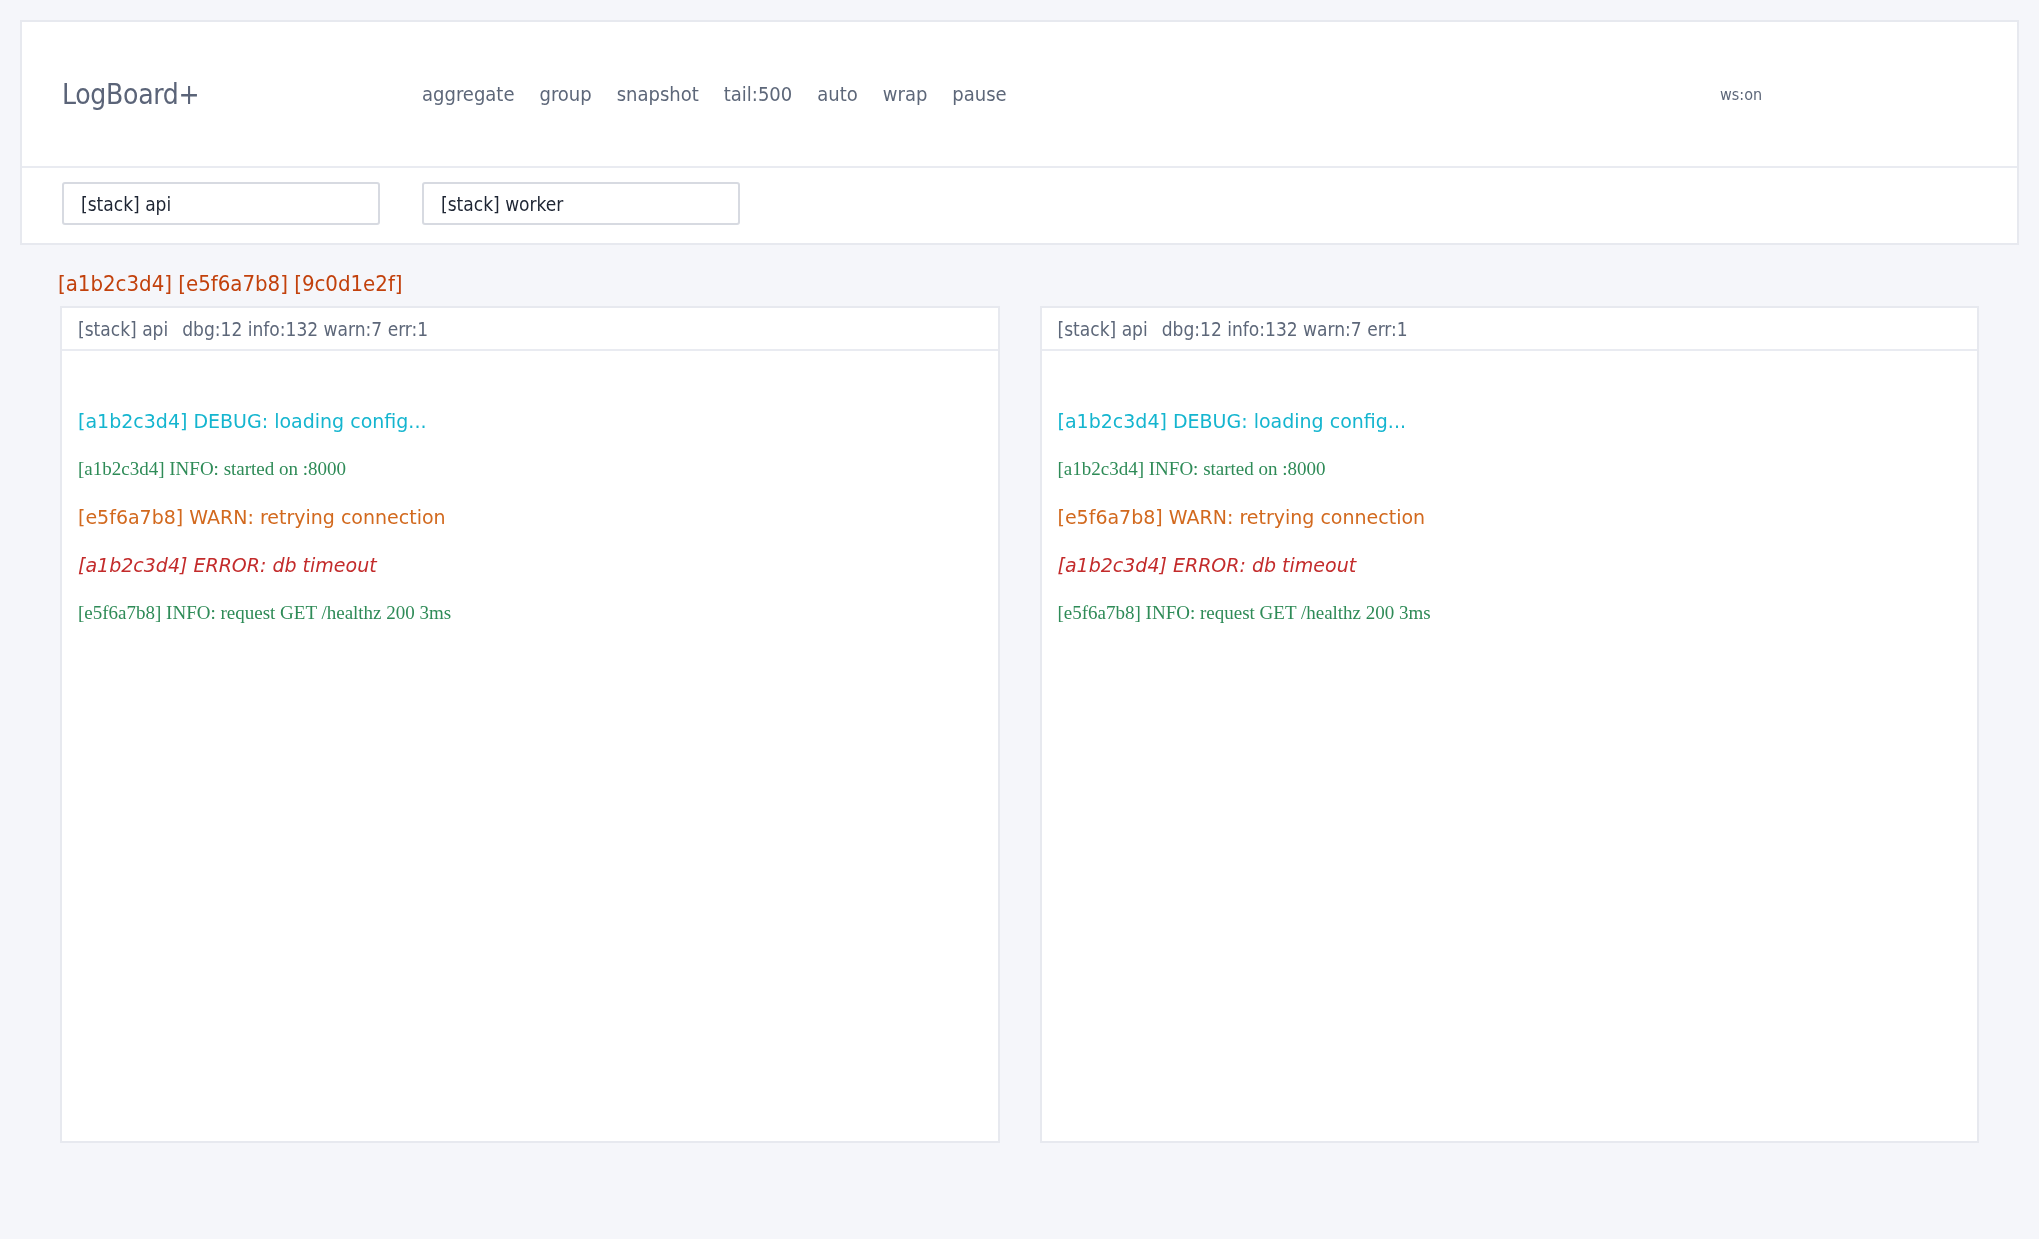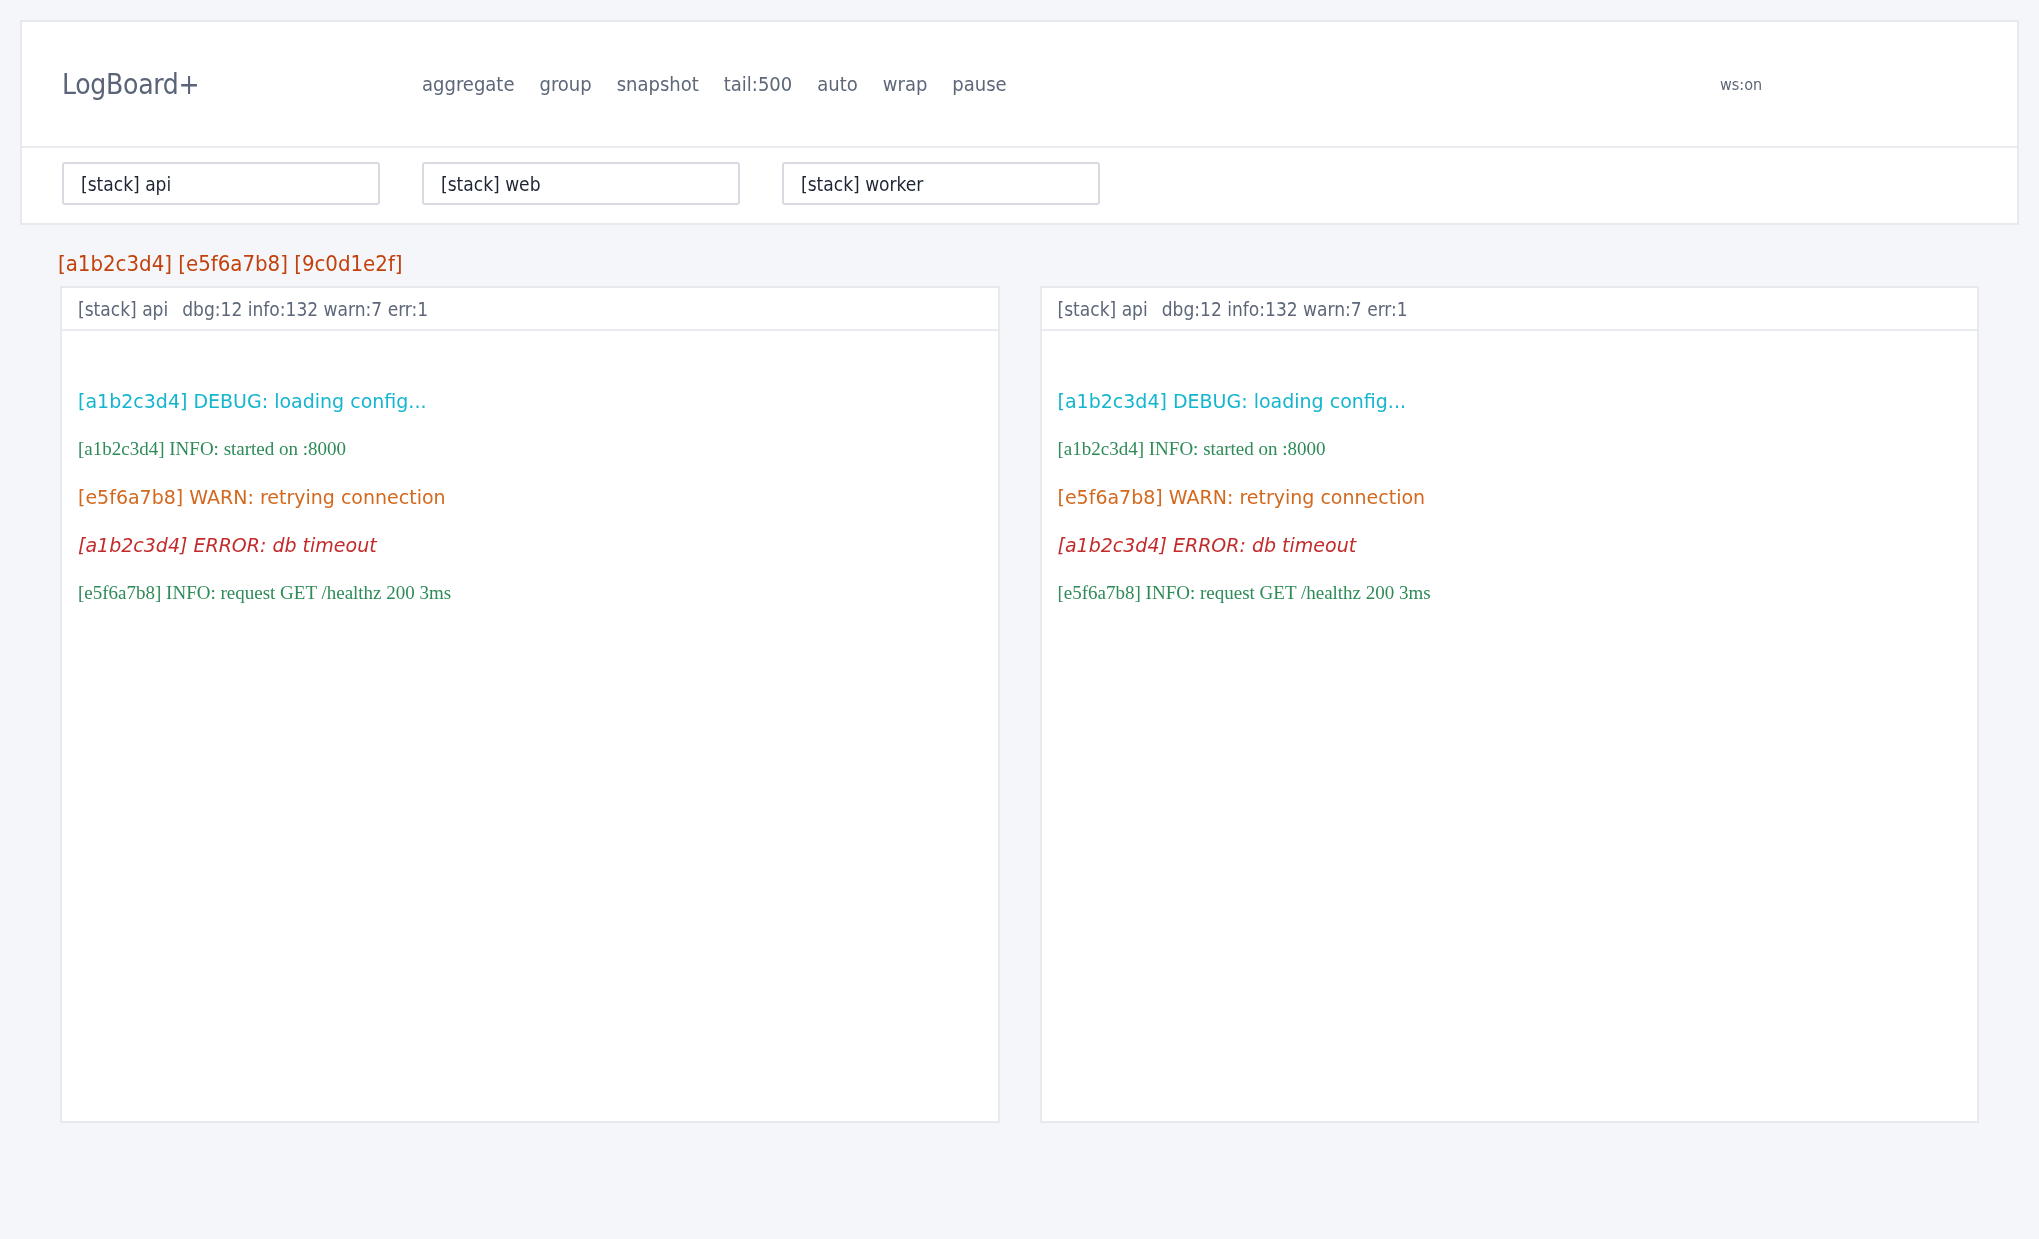--- a/index.html
+++ b/index.html
@@ -10,21 +10,21 @@
     background: #f5f6fa;
     font-family: "DejaVu Sans", "Liberation Sans", sans-serif;
     overflow: hidden;
   }
   .card {
     margin: 20px 20px 0 20px;
     background: #ffffff;
     border: 2px solid #e7e9ef;
   }
   .toolbar {
-    height: 124px;
+    height: 144px;
     display: flex;
     align-items: center;
     padding: 0 40px;
     border-radius: 24px;
   }
   .app-title {
     flex: 0 0 360px;
     font-size: 28px;
     letter-spacing: -0.3px;
     color: #5b6478;
@@ -126,21 +126,20 @@
       <span>tail:500</span>
       <span>auto</span>
       <span>wrap</span>
       <span>pause</span>
     </nav>
     <div class="ws-status">ws:on</div>
   </div>
   <div class="divider"></div>
   <div class="filters">
     <input type="text" value="[stack] api" style="">
-    <input type="text" value="[stack] web" style="">
     <input type="text" value="[stack] worker" style="">
   </div>
 </header>
 
 <div class="meta">[a1b2c3d4] [e5f6a7b8] [9c0d1e2f]</div>
 
 <div class="grid">
 
   <section class="panel">
     <div class="panel-header">

